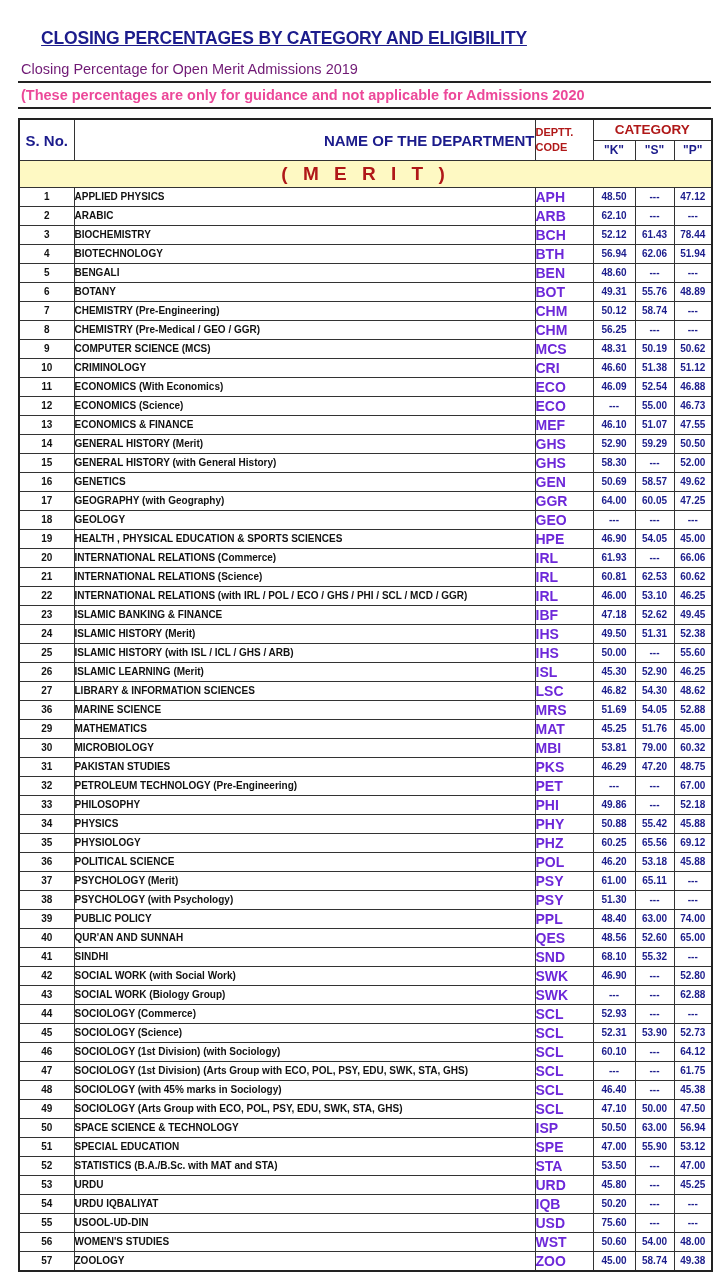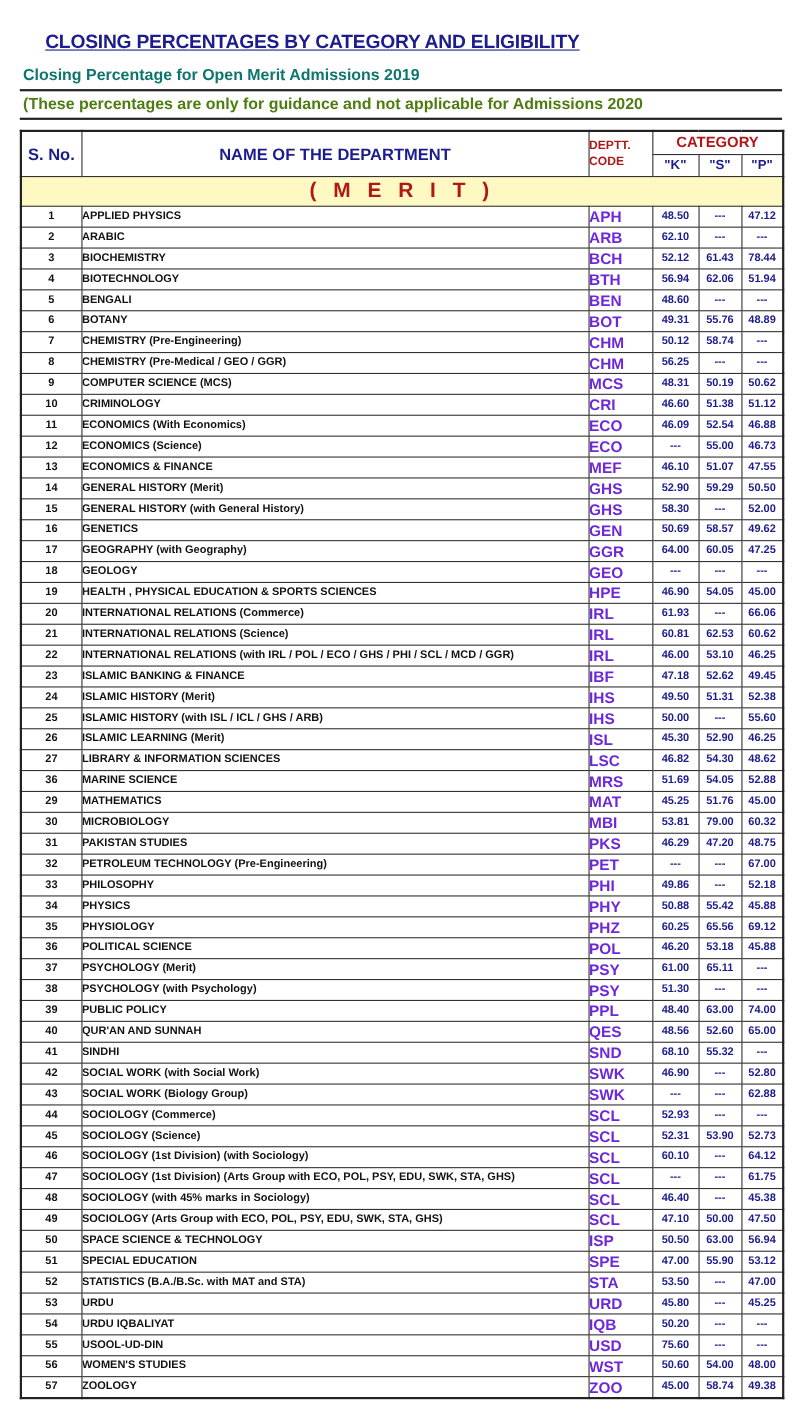--- a/index.html
+++ b/index.html
@@ -3,43 +3,43 @@
 <meta charset="utf-8">
 <style>
   html, body { margin: 0; padding: 0; background: #ffffff; }
   body { width: 720px; height: 1284px; position: relative; overflow: hidden; font-family: "Liberation Sans", sans-serif; }
   .title {
     position: absolute; left: 0; width: 568px; top: 28px; text-align: center;
     font-family: "Liberation Sans", sans-serif; font-weight: bold; font-size: 17.5px;
     color: #1c1c8c; text-decoration: underline; letter-spacing: -0.2px;
   }
   .sub1 {
-    position: absolute; left: 21px; top: 61px; font-weight: bold; font-size: 14.5px; color: #0f766e;
+    position: absolute; left: 21px; top: 61px; font-weight: normal; font-size: 14.5px; color: #701a75;
   }
   .rule { position: absolute; left: 18px; width: 693px; height: 2px; background: #222; }
   .sub2 {
-    position: absolute; left: 21px; top: 87px; font-weight: bold; font-size: 14.5px; color: #4d7c0f;
+    position: absolute; left: 21px; top: 87px; font-weight: bold; font-size: 14.5px; color: #ec4899;
   }
   table.main {
     position: absolute; left: 18px; top: 118px; width: 693px;
     border-collapse: collapse; table-layout: fixed;
     border: 2px solid #222;
   }
   table.main td, table.main th {
     border: 1px solid #333; padding: 0; overflow: hidden; white-space: nowrap;
   }
   col.c-sno { width: 55px; }
   col.c-name { width: 461px; }
   col.c-code { width: 58px; }
   col.c-k { width: 42px; }
   col.c-s { width: 39px; }
   col.c-p { width: 38px; }
   th { font-weight: bold; }
   .h-sno { color: #1c1c8c; font-size: 15px; text-align: center; height: 40px; }
-  .h-name { color: #1c1c8c; font-size: 15px; text-align: center; }
+  .h-name { color: #1c1c8c; font-size: 15px; text-align: right; }
   .h-code { color: #b01818; font-size: 11px; text-align: left; line-height: 15px; }
   .h-cat { color: #b01818; font-size: 13.5px; text-align: center; height: 19px; }
   .h-kp { color: #1c1c8c; font-size: 12px; text-align: center; height: 19px; }
   .merit-row td {
     background: #fef9c3; height: 26px; text-align: center;
     color: #b01818; font-weight: bold; font-size: 19px; letter-spacing: 5px;
     border-top: 2px solid #222; border-bottom: 2px solid #222;
   }
   tr.row td { height: 18px; line-height: 18px; }
   td.sno { text-align: center; font-size: 10px; font-weight: bold; color: #111; }

